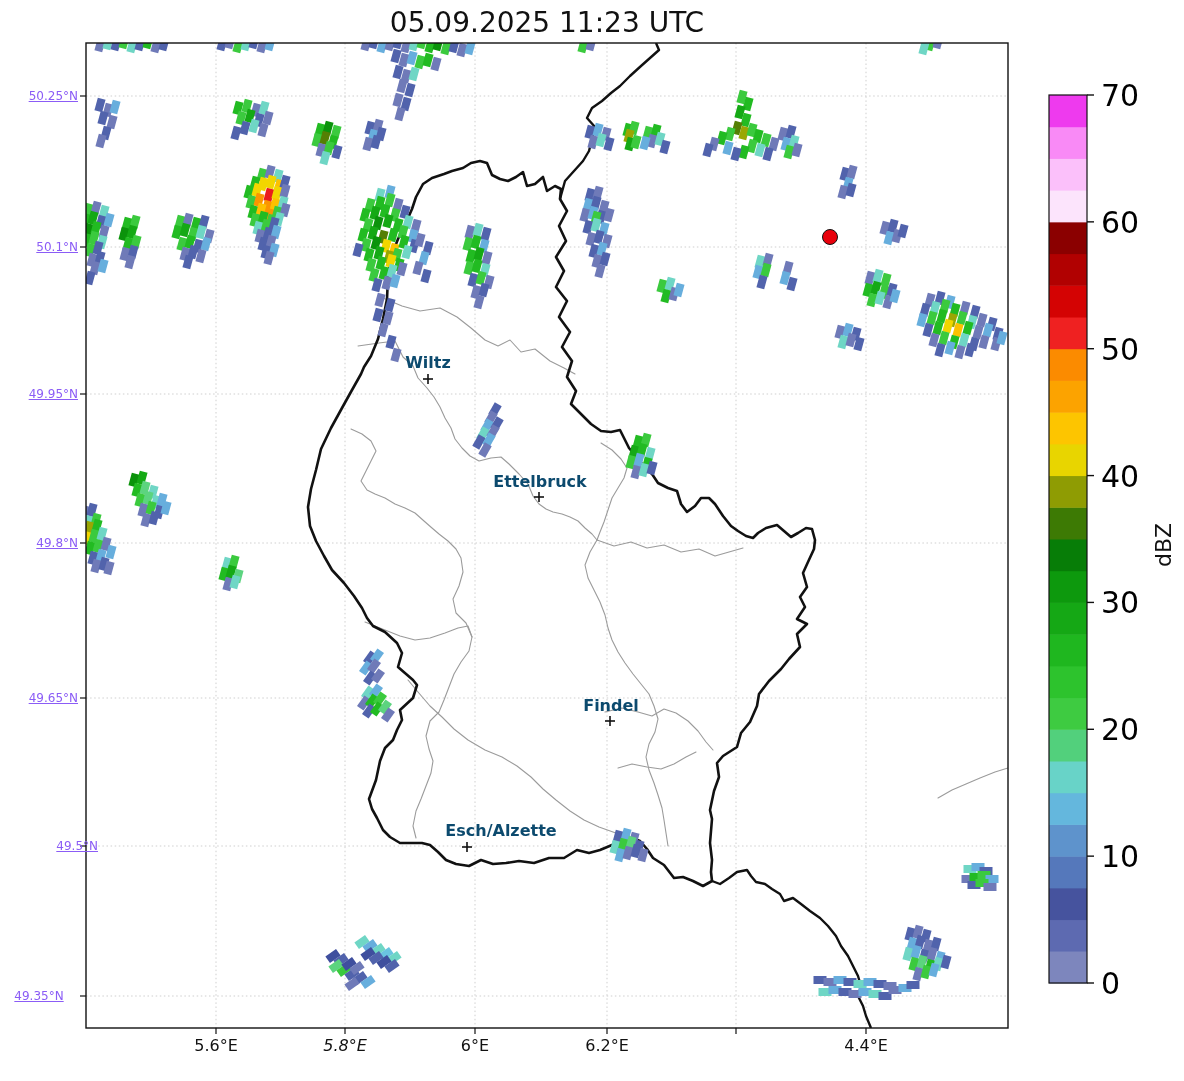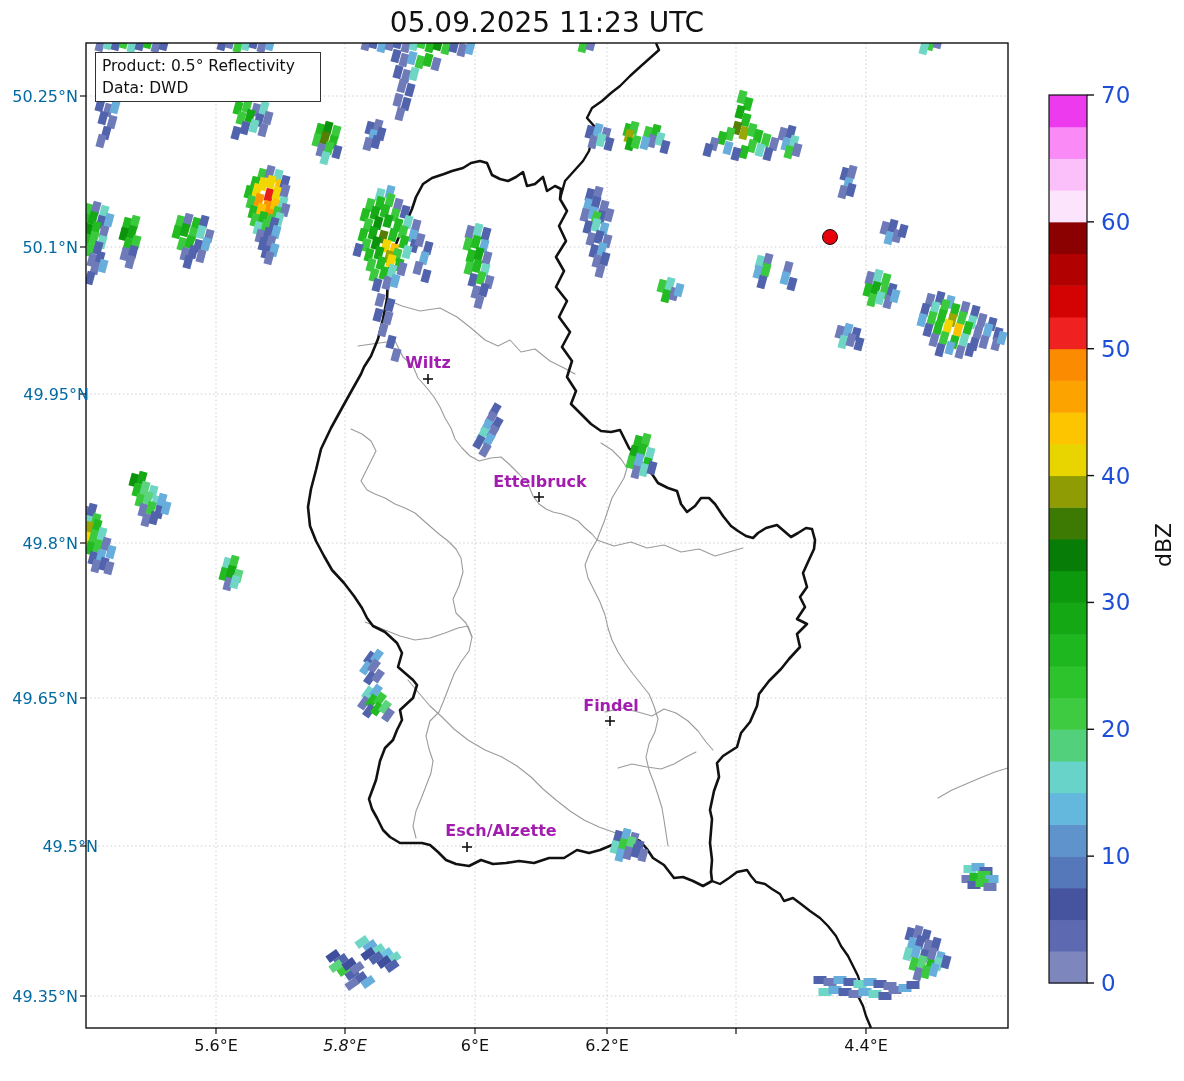--- a/index.html
+++ b/index.html
@@ -4,25 +4,25 @@
 <style>
   html,body{margin:0;padding:0;background:#ffffff;}
   #app{position:relative;width:1184px;height:1081px;background:#ffffff;overflow:hidden;
        font-family:"DejaVu Sans","Liberation Sans",sans-serif;color:#111;}
   #map-svg{position:absolute;left:0;top:0;}
   .title{position:absolute;left:86px;top:6px;width:922px;text-align:center;
          font-size:28px;color:#111;}
   .infobox{position:absolute;left:95px;top:52px;width:212px;background:#ffffff;
            border:1px solid #333;padding:2px 6px;font-size:15.5px;line-height:22px;z-index:5;}
   .citylabel{position:absolute;transform:translate(-50%,-50%);font-size:16px;font-weight:bold;
-             color:#a21caf;white-space:nowrap;z-index:4;}
+             color:#0c4a6e;white-space:nowrap;z-index:4;}
   .xtick{position:absolute;transform:translateX(-50%);top:1036px;font-size:16px;color:#111;}
-  .ytick{position:absolute;left:0;width:78px;text-align:right;font-size:16px;color:#0369a1;
-         transform:translateY(-50%);}
-  .cbtick{position:absolute;left:1101px;font-size:23px;color:#1d4ed8;transform:translateY(-50%);}
+  .ytick{position:absolute;left:0;width:78px;text-align:right;font-size:12px;color:#8b5cf6;
+         transform:translateY(-50%);text-decoration:underline;}
+  .cbtick{position:absolute;left:1101px;font-size:30px;color:#000000;transform:translateY(-50%);}
   .cblabel{position:absolute;left:1163px;top:545px;font-size:22px;color:#111;
            transform:translate(-50%,-50%) rotate(-90deg);white-space:nowrap;}
 </style>
 </head>
 <body>
 
 <div id="app">
   <div class="title">05.09.2025 11:23 UTC</div>
   <svg id="map-svg" width="1184" height="1081">
       <clipPath id="plotclip">
@@ -659,43 +659,39 @@
       <rect x="1049" y="95" width="38" height="888" fill="none" stroke="#111" stroke-width="1.2"></rect>
       <line x1="1087" y1="983" x2="1094" y2="983" stroke="#111" stroke-width="1.4"></line>
       <line x1="1087" y1="856.1428571428571" x2="1094" y2="856.1428571428571" stroke="#111" stroke-width="1.4"></line>
       <line x1="1087" y1="729.2857142857143" x2="1094" y2="729.2857142857143" stroke="#111" stroke-width="1.4"></line>
       <line x1="1087" y1="602.4285714285714" x2="1094" y2="602.4285714285714" stroke="#111" stroke-width="1.4"></line>
       <line x1="1087" y1="475.5714285714286" x2="1094" y2="475.5714285714286" stroke="#111" stroke-width="1.4"></line>
       <line x1="1087" y1="348.71428571428567" x2="1094" y2="348.71428571428567" stroke="#111" stroke-width="1.4"></line>
       <line x1="1087" y1="221.8571428571429" x2="1094" y2="221.8571428571429" stroke="#111" stroke-width="1.4"></line>
       <line x1="1087" y1="95" x2="1094" y2="95" stroke="#111" stroke-width="1.4"></line>
     </svg>
-  <div class="infobox">
-    <div>Product: 0.5° Reflectivity</div>
-    <div>Data: DWD</div>
-  </div>
   <div class="cblabel">dBZ</div>
 <div class="cbtick" style="top: 983px;">0</div>
     <div class="cbtick" style="top: 856.143px;">10</div>
     <div class="cbtick" style="top: 729.286px;">20</div>
     <div class="cbtick" style="top: 602.429px;">30</div>
     <div class="cbtick" style="top: 475.571px;">40</div>
     <div class="cbtick" style="top: 348.714px;">50</div>
     <div class="cbtick" style="top: 221.857px;">60</div>
     <div class="cbtick" style="top: 95px;">70</div>
     <div class="xtick" style="left: 216px;">5.6°E</div>
     <div class="xtick" style="left: 345px; font-style: italic;">5.8°E</div>
     <div class="xtick" style="left: 475px; text-align: right;">6°E</div>
     <div class="xtick" style="left: 607px;">6.2°E</div>
     <div class="xtick" style="left: 736px; margin-top: 46px;">6.4°E</div>
     <div class="xtick" style="left: 866px;">4.4°E</div>
     <div class="ytick" style="top: 96px;">50.25°N</div>
     <div class="ytick" style="top: 247px;">50.1°N</div>
-    <div class="ytick" style="top: 394px; padding-left: 11px;">49.95°N</div>
+    <div class="ytick" style="top: 394px;">49.95°N</div>
     <div class="ytick" style="top: 543px;">49.8°N</div>
     <div class="ytick" style="top: 698px;">49.65°N</div>
     <div class="ytick" style="top: 846px; padding-left: 20px;">49.5°N</div>
-    <div class="ytick" style="top: 996px;">49.35°N</div>
+    <div class="ytick" style="top: 996px; text-align: center;">49.35°N</div>
     <div class="citylabel" style="left: 428px; top: 362px;">Wiltz</div>
     <div class="citylabel" style="left: 540px; top: 481px;">Ettelbruck</div>
     <div class="citylabel" style="left: 611px; top: 705px;">Findel</div>
     <div class="citylabel" style="left: 501px; top: 830px;">Esch/Alzette</div>
   </div>
 
 </body></html>

